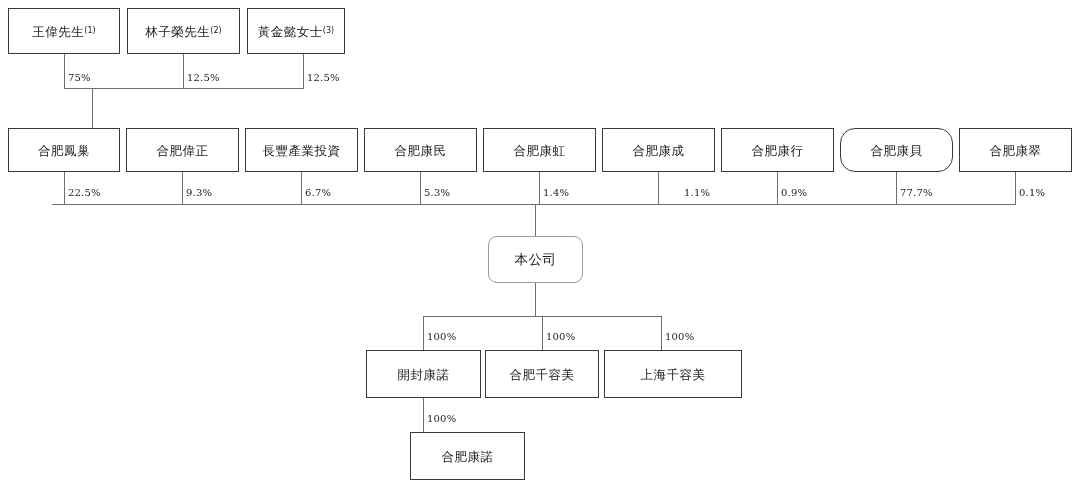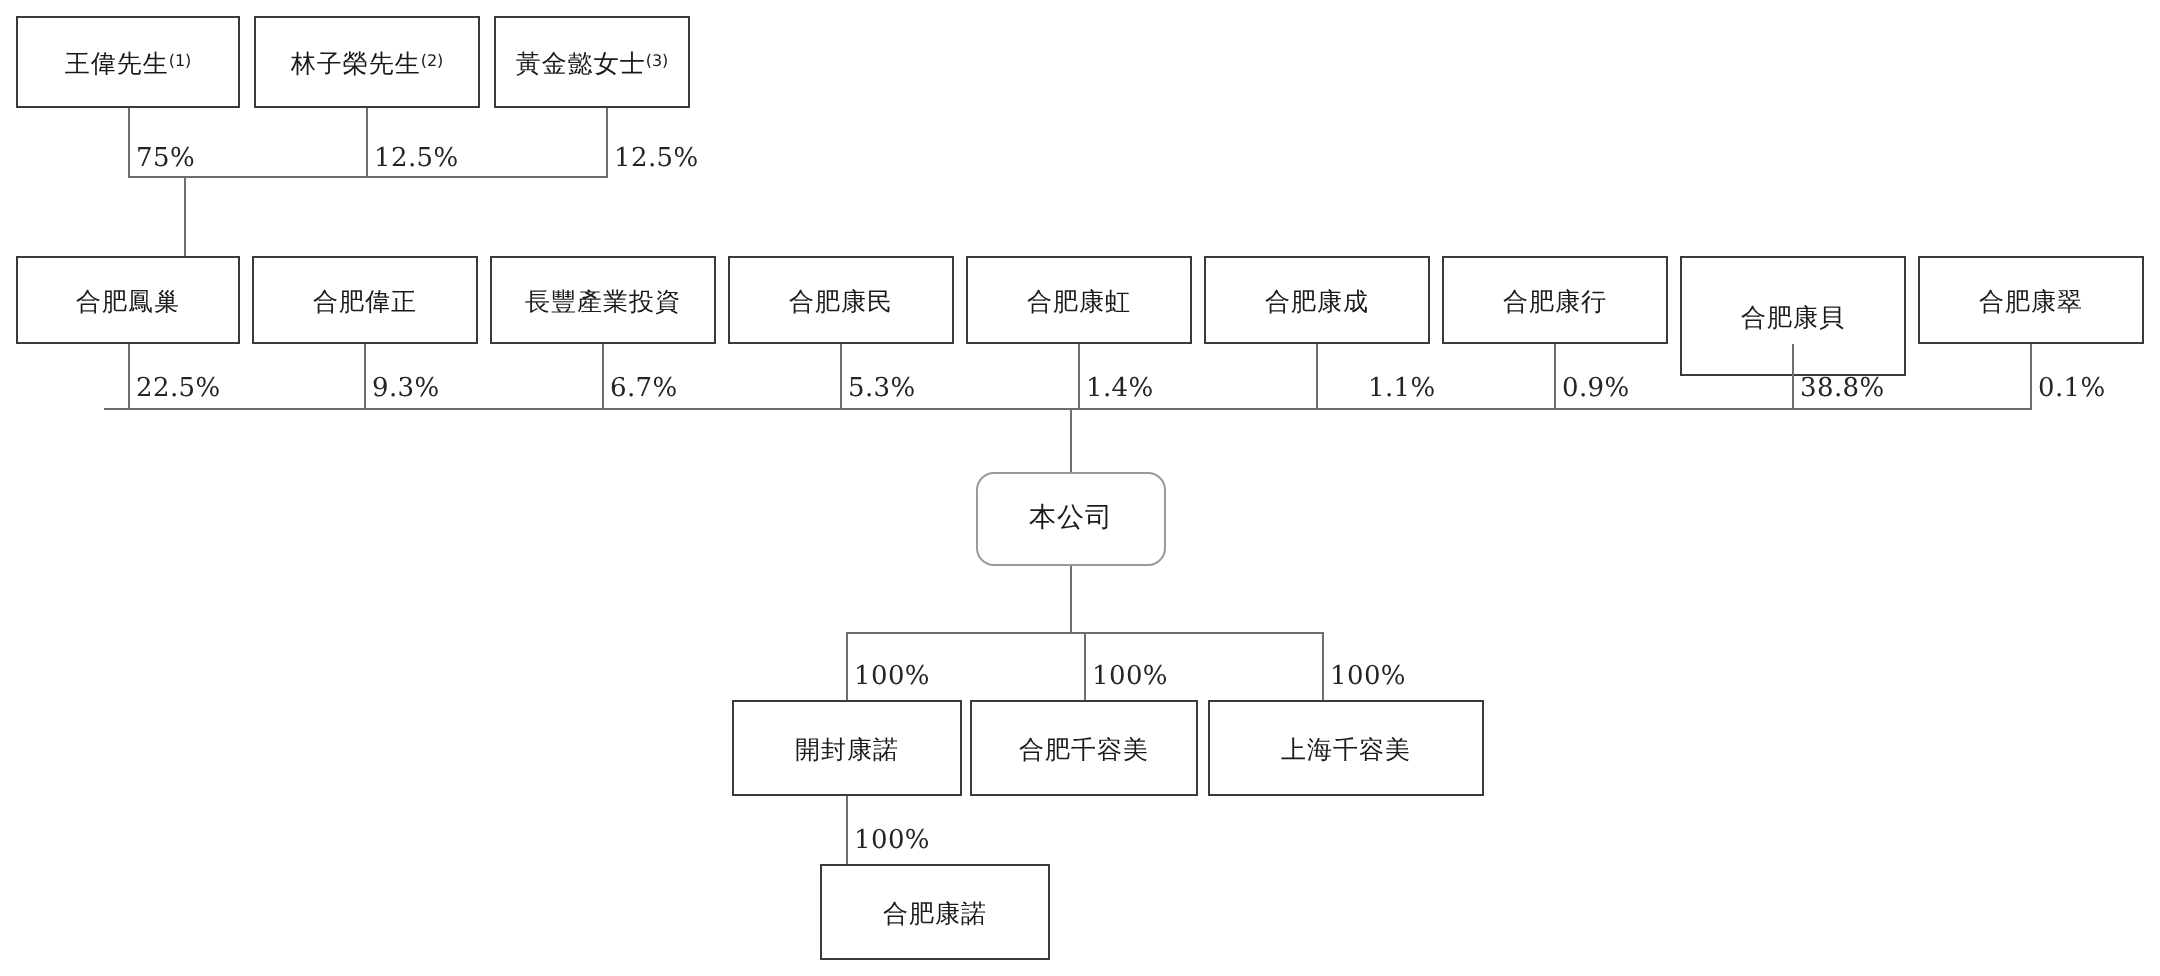--- a/index.html
+++ b/index.html
@@ -42,21 +42,21 @@
   }
   .edge {
     position: absolute;
     background: #6e6e6e;
   }
   .edge.v { width: 1px; }
   .edge.h { height: 1px; }
   .pct {
     position: absolute;
     font-family: "DejaVu Serif", "Liberation Serif", serif;
-    font-size: 13px;
+    font-size: 10px;
     color: #242424;
     white-space: nowrap;
     letter-spacing: 0.2px;
   }
 </style>
 </head>
 <body>
 
 <div id="chart-root">
 
@@ -99,21 +99,21 @@
   </div>
   <div class="node" style="left:483px; top:128px; width:113px; height:44px;">
     <span>合肥康虹</span>
   </div>
   <div class="node" style="left:602px; top:128px; width:113px; height:44px;">
     <span>合肥康成</span>
   </div>
   <div class="node" style="left:721px; top:128px; width:113px; height:44px;">
     <span>合肥康行</span>
   </div>
-  <div class="node" style="left:840px; top:128px; width:113px; height:60px;">
+  <div class="node" style="left:840px; top:128px; width:113px; height:44px;border-radius:15px;">
     <span>合肥康貝</span>
   </div>
   <div class="node" style="left:959px; top:128px; width:113px; height:44px;">
     <span>合肥康翠</span>
   </div>
 
   <div class="edge v" style="left:64px; top:172px; height:32px;"></div>
   <div class="edge v" style="left:182px; top:172px; height:32px;"></div>
   <div class="edge v" style="left:301px; top:172px; height:32px;"></div>
   <div class="edge v" style="left:420px; top:172px; height:32px;"></div>
@@ -127,21 +127,21 @@
 
   <div class="edge v" style="left:535px; top:204px; height:32px;"></div>
 
   <div class="pct" style="left:68px; top:187px;">22.5%</div>
   <div class="pct" style="left:186px; top:187px;">9.3%</div>
   <div class="pct" style="left:305px; top:187px;">6.7%</div>
   <div class="pct" style="left:424px; top:187px;">5.3%</div>
   <div class="pct" style="left:543px; top:187px;">1.4%</div>
   <div class="pct" style="left:662px; top:187px;margin-left:22px;">1.1%</div>
   <div class="pct" style="left:781px; top:187px;">0.9%</div>
-  <div class="pct" style="left:900px; top:187px;">38.8%</div>
+  <div class="pct" style="left:900px; top:187px;">77.7%</div>
   <div class="pct" style="left:1019px; top:187px;">0.1%</div>
 
   <div class="node rounded" style="left:488px; top:236px; width:95px; height:47px;">
     <span>本公司</span>
   </div>
 
   <div class="edge v" style="left:535px; top:283px; height:33px;"></div>
   <div class="edge h" style="left:423px; top:316px; width:239px;"></div>
   <div class="edge v" style="left:423px; top:316px; height:34px;"></div>
   <div class="edge v" style="left:542px; top:316px; height:34px;"></div>

